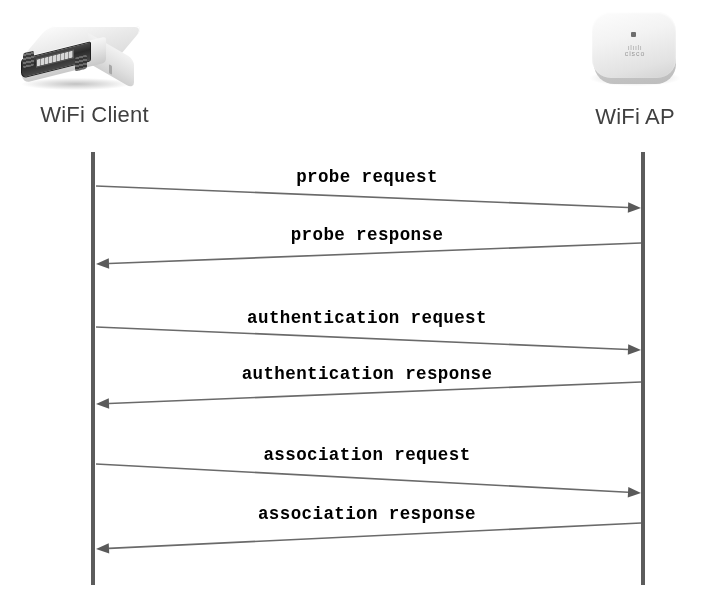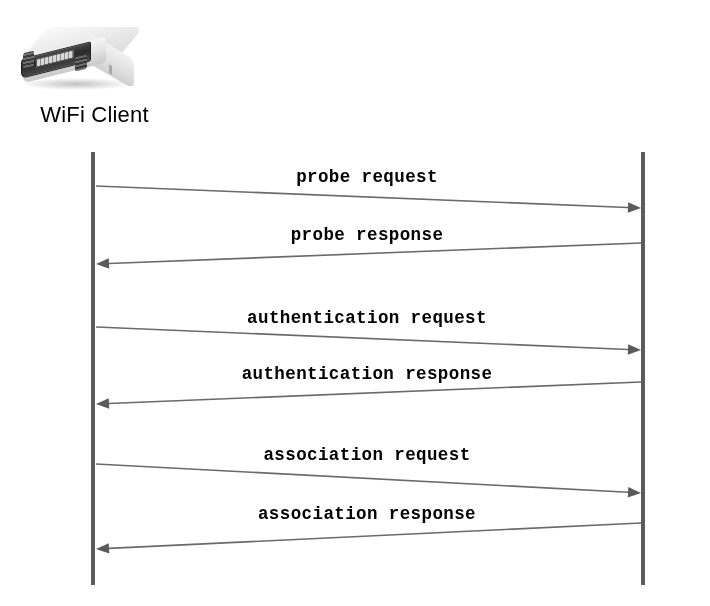--- a/index.html
+++ b/index.html
@@ -22,21 +22,21 @@
 
   
   .actor {
     position: absolute;
     text-align: center;
   }
   .actor-label {
     font-family: "Liberation Sans", sans-serif;
     font-size: 22px;
     font-weight: 400;
-    color: #000000;
+    color: #404040;
     letter-spacing: 0.2px;
     white-space: nowrap;
     line-height: 1;
   }
 
   #actor-client { left: 2px; top: 24px; width: 185px; }
   #actor-ap     { left: 560px; top: 4px; width: 150px; }
 
   
   .client-art {
@@ -232,20 +232,31 @@
       <div class="cl-front"></div>
       <div class="cl-panel"></div>
       <div class="cl-lcap"></div>
       <div class="cl-ports"></div>
       <div class="cl-rcap"></div>
       <div class="cl-slot"></div>
     </div>
     <div class="actor-label">WiFi Client</div>
   </div>
 
+  <div class="actor" id="actor-ap">
+    <div class="ap-art">
+      <div class="ap-shadow"></div>
+      <div class="ap-base"></div>
+      <div class="ap-body"></div>
+      <div class="ap-led"></div>
+      <div class="ap-bars">ılıılı</div>
+      <div class="ap-logo">cisco</div>
+    </div>
+    <div class="actor-label">WiFi AP</div>
+  </div>
 
   <svg id="seq-svg" viewBox="0 0 710 606">
     <g id="lifelines">
         <line x1="93" y1="152" x2="93" y2="585" class="lifeline"></line>
         <line x1="643" y1="152" x2="643" y2="585" class="lifeline"></line>
       </g>
     <g id="messages">
         <g>
           <line x1="96" y1="186" x2="628.0105787742647" y2="207.47565639088774" class="msg-line"></line>
           <polygon points="641,208 627.8008413306197,212.67142488118185 628.2203162179096,202.27988790059362" class="msg-head"></polygon>

